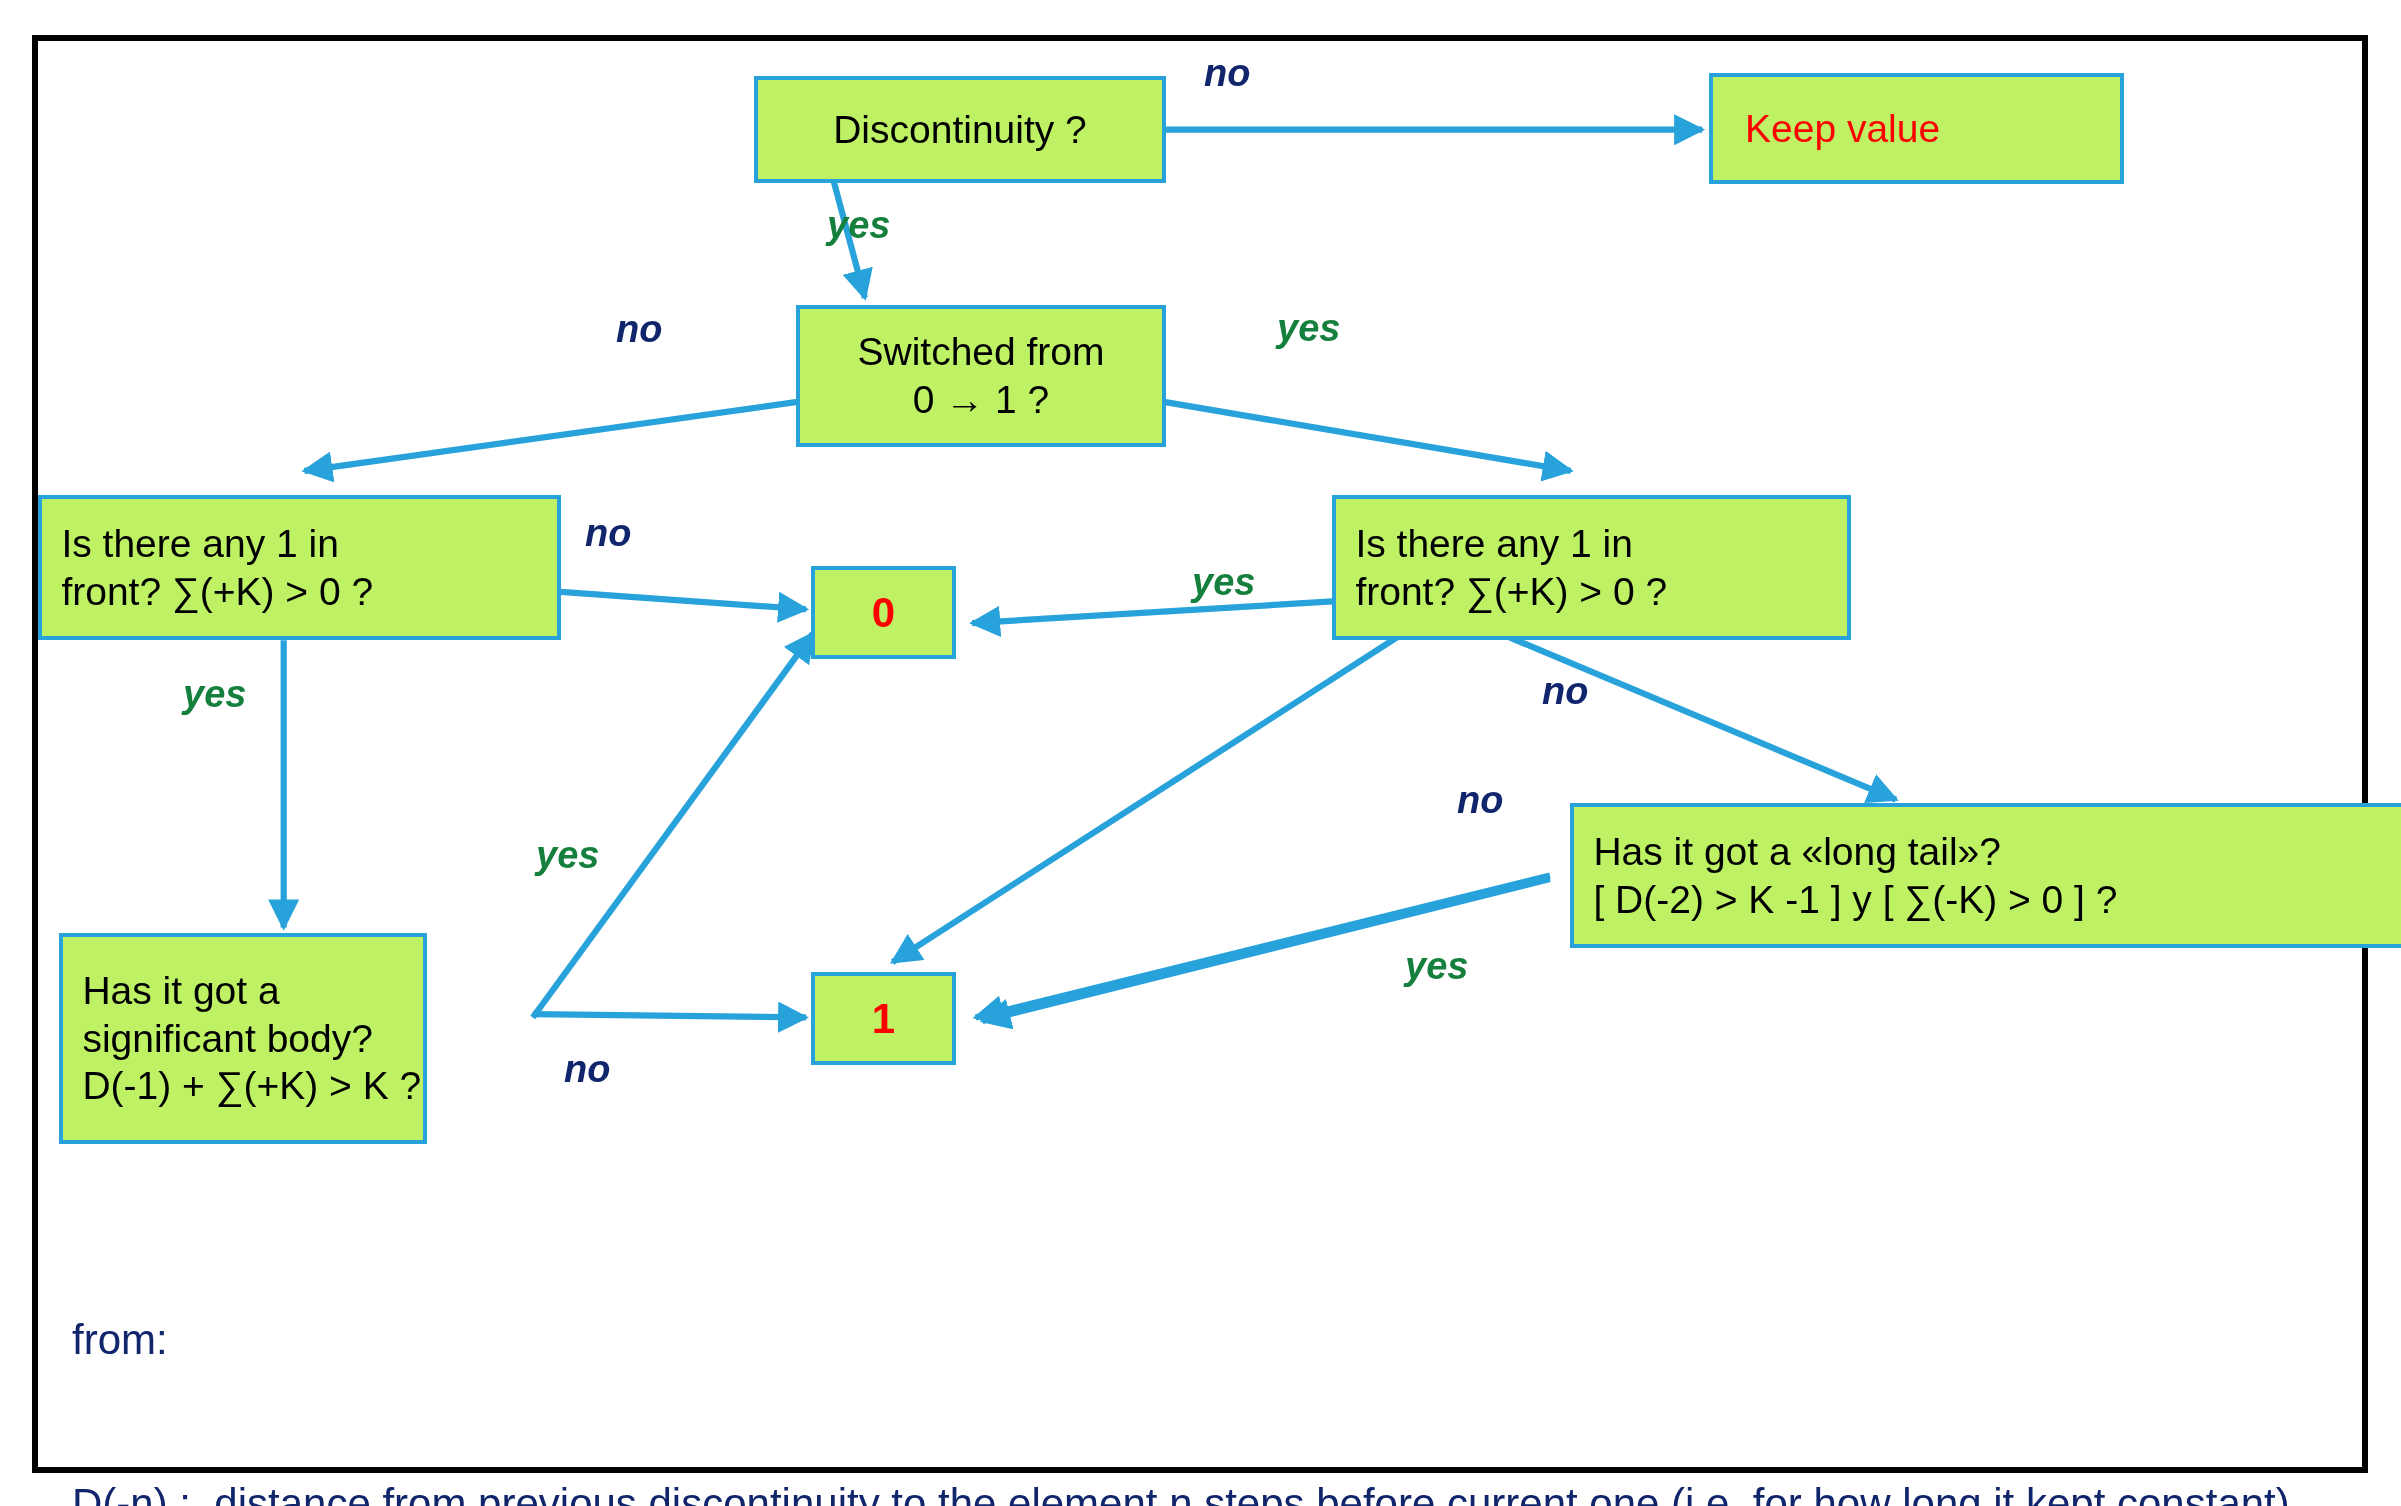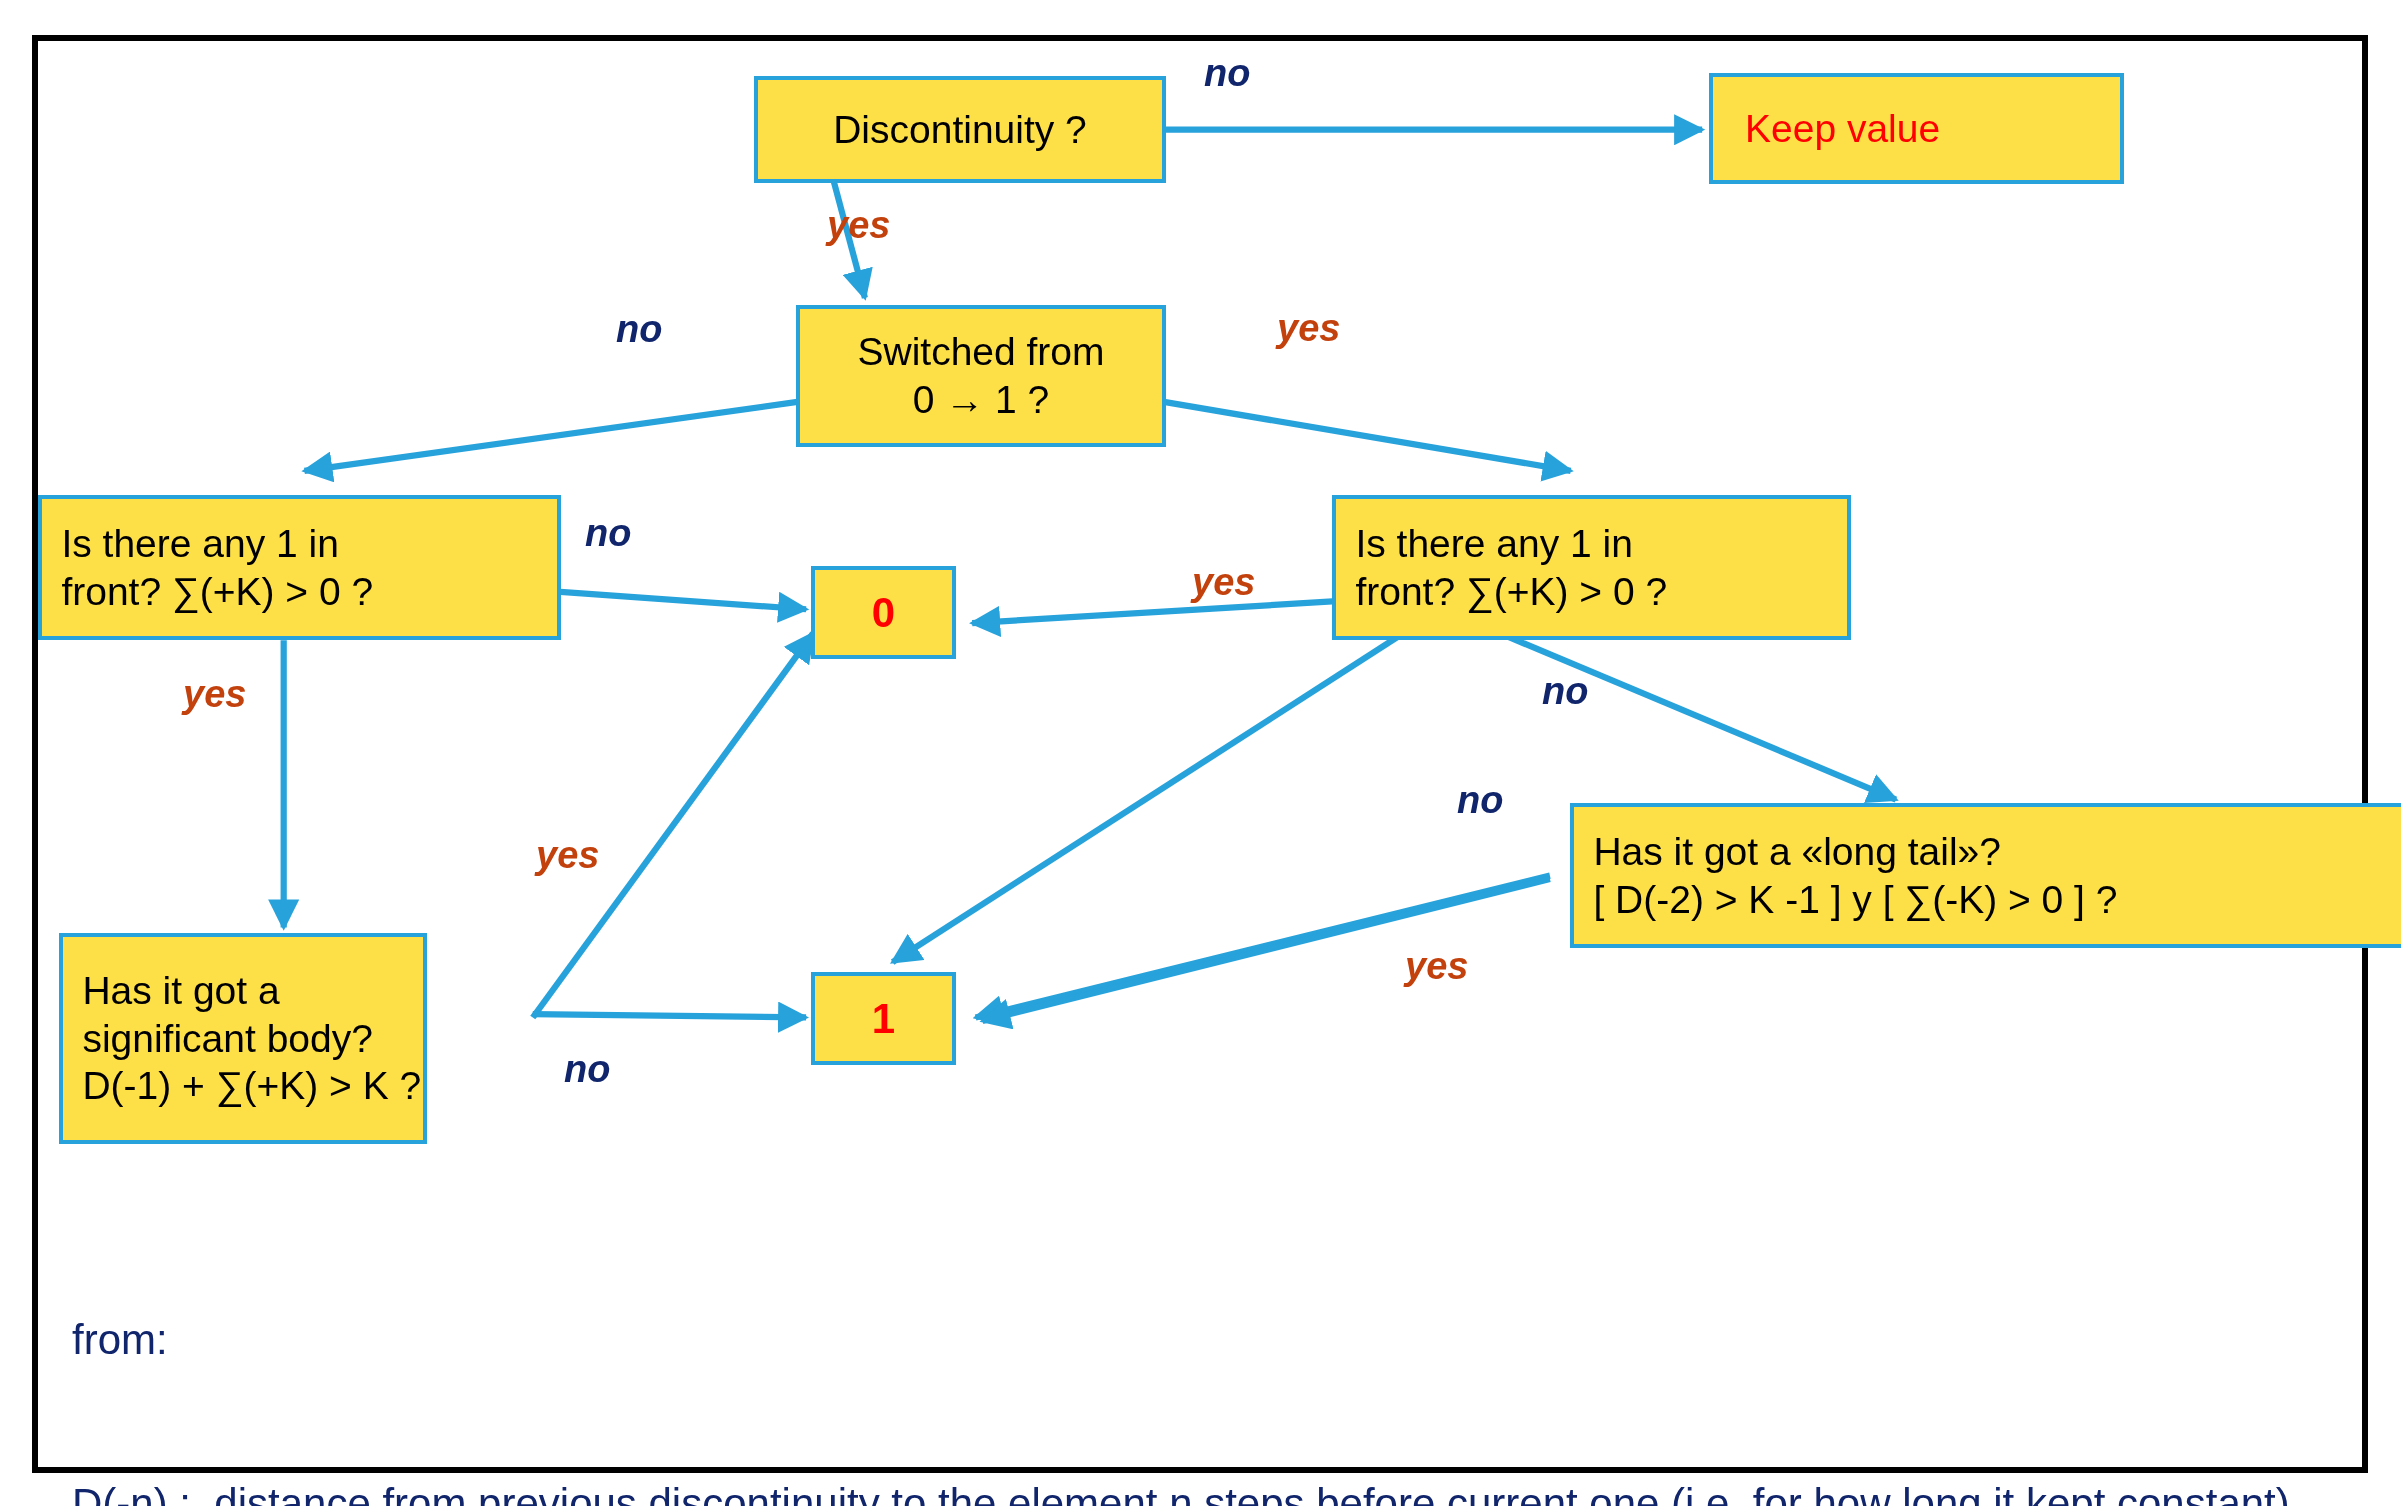--- a/index.html
+++ b/index.html
@@ -15,21 +15,21 @@
     border:6.2px solid #000000;
     box-sizing:border-box;
     background:#fff;
   }
   svg#wires{position:absolute;left:0;top:0;width:2401px;height:1507px;pointer-events:none;}
 
   .node{
     position:absolute;
     box-sizing:border-box;
     border:4.8px solid #27a2db;
-    background:#fde047;
+    background:#bef264;
     display:flex;
     align-items:center;
     justify-content:flex-start;
     padding-left:19.4px;
     color:#000000;
     font-size:39px;
     line-height:1.22;
     white-space:pre-line;
   }
   .node.center{justify-content:center;padding-left:0;text-align:center;}
@@ -37,21 +37,21 @@
   .node.tiny{font-size:42px;font-weight:bold;justify-content:center;padding-left:0;}
 
   .lbl{
     position:absolute;
     font-size:38px;
     font-weight:bold;
     font-style:italic;
     white-space:nowrap;
   }
   .lbl.no{color:#10256b;}
-  .lbl.yes{color:#c2410c;}
+  .lbl.yes{color:#15803d;}
 
   .legend{
     position:absolute;
     color:#10256b;
     font-size:42px;
     line-height:1.30;
     left:72px;
     top:1204px;
     width:2256px;
     white-space:pre-wrap;

